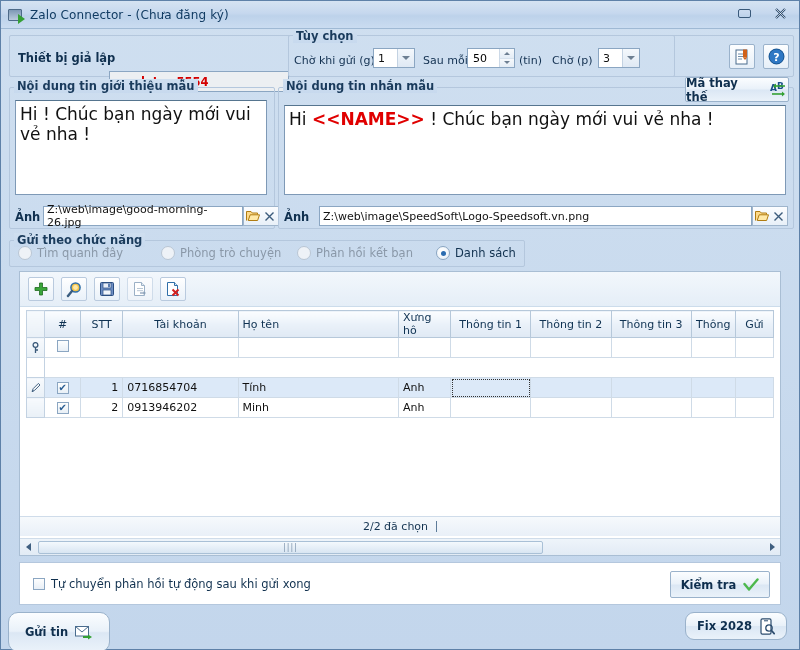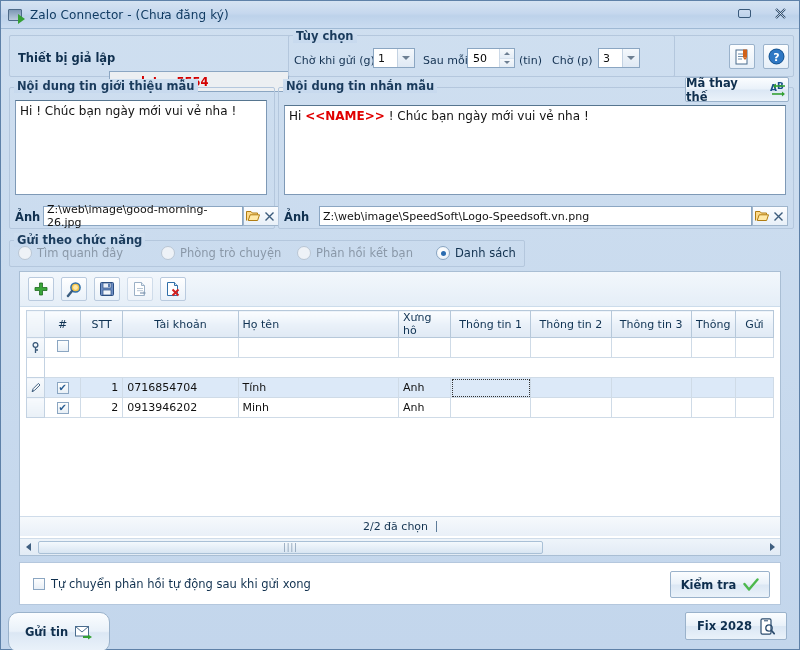--- a/index.html
+++ b/index.html
@@ -99,21 +99,21 @@
   .spin .sb:first-child { border-bottom: 1px solid #d7e2ee; }
   .tri-u-s { width:0;height:0;border-left:3px solid transparent;border-right:3px solid transparent;border-bottom:3px solid #6d7f92; }
   .tri-d-s { width:0;height:0;border-left:3px solid transparent;border-right:3px solid transparent;border-top:3px solid #6d7f92; }
 
   .textarea {
     box-sizing: border-box;
     border: 1px solid #7e99b6;
     border-top-color: #56758f;
     background: #fff;
     padding: 3px 4px;
-    font-size: 12px; color: #111;
+    font-size: 17px; color: #111;
     overflow: hidden;
   }
   .tok-red { color: #e00000; font-weight: bold; }
 
   .btn {
     box-sizing: border-box;
     border: 1px solid #9ab2cb; border-radius: 2px;
     background: linear-gradient(to bottom, #fbfdff 0%, #e9f1f9 48%, #dbe7f4 52%, #eaf2fa 100%);
     color: #0f2f4e; font-weight: bold; font-size: 11.5px;
     display: flex; align-items: center; justify-content: center;
@@ -526,21 +526,21 @@
   <div class="btn" style="position:absolute; left:7px; top:611px; width:102px; height:40px;border-radius:10px;">
     <span>Gửi tin</span>
     <svg width="18" height="15" viewBox="0 0 18 15">
       <rect x="0.5" y="1.5" width="13" height="9.5" fill="#ffffff" stroke="#4a6c8e"></rect>
       <path d="M0.5,1.5 L7,7 L13.5,1.5" fill="none" stroke="#4a6c8e"></path>
       <path d="M8,12 L15,12" stroke="#33a033" stroke-width="2"></path>
       <path d="M13,9.4 L17,12 L13,14.6 Z" fill="#33a033"></path>
     </svg>
   </div>
 
-  <div class="btn" style="position:absolute; right:12px; top:611px; width:102px; height:28px;">
+  <div class="btn" style="position:absolute; right:12px; top:611px; width:102px; height:28px;border-radius:9px;">
     <span>Fix 2028</span>
     <svg width="16" height="17" viewBox="0 0 16 17">
       <rect x="2" y="0.8" width="10" height="15.4" rx="1.4" fill="#ffffff" stroke="#2c4c6e" stroke-width="1.2"></rect>
       <line x1="5" y1="2.8" x2="9" y2="2.8" stroke="#2c4c6e"></line>
       <circle cx="10" cy="10" r="3.2" fill="none" stroke="#2c4c6e" stroke-width="1.3"></circle>
       <path d="M12.3,12.3 L15.2,15.6" stroke="#2c4c6e" stroke-width="1.7" stroke-linecap="round"></path>
     </svg>
   </div>
 
 </div>

